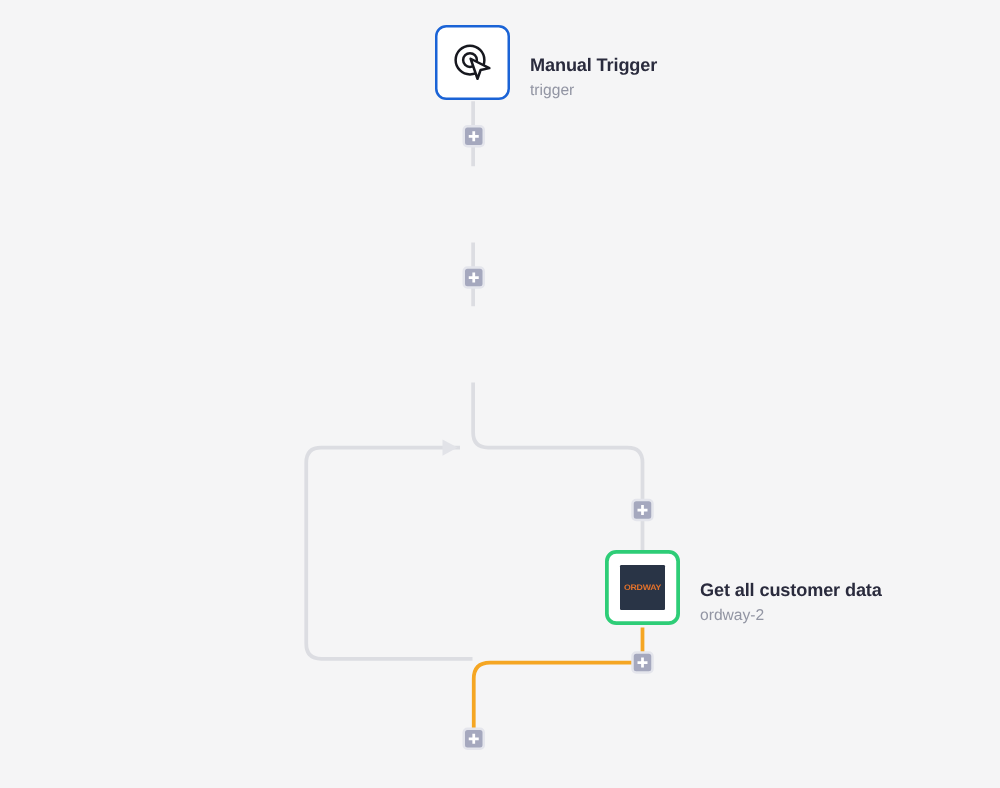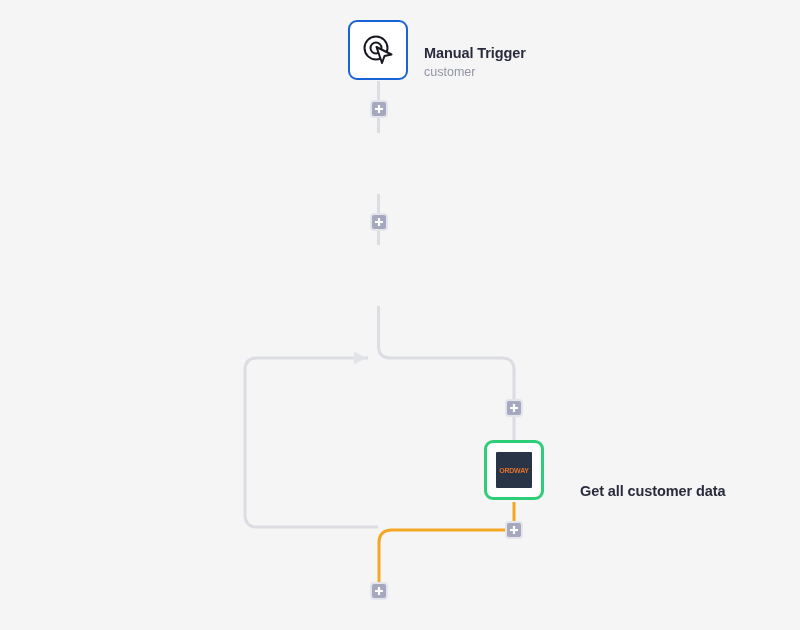--- a/index.html
+++ b/index.html
@@ -130,34 +130,35 @@
   <div class="node" style="left:348px; top:20px;">
     <div class="node-box trigger">
       <svg width="34" height="34" viewBox="0 0 34 34">
         <circle cx="15" cy="15" r="11.5" fill="none" stroke="#17181f" stroke-width="2"></circle>
         <circle cx="15" cy="15" r="5.5" fill="none" stroke="#17181f" stroke-width="2"></circle>
         <path d="M 15.5 14 L 30.5 21.5 L 23.5 23 L 21 30 Z" fill="#ffffff" stroke="#17181f" stroke-width="2" stroke-linejoin="round"></path>
       </svg>
     </div>
     <div class="node-labels">
       <div class="node-title">Manual Trigger</div>
-      <div class="node-subtitle">customer</div>
+      <div class="node-subtitle">trigger</div>
     </div>
   </div>
 
 
 
-  <div class="node" style="left:484px; top:440px;gap:20px;">
+  <div class="node" style="left:484px; top:440px;">
     <div class="node-box selected">
       <div class="ordway-logo">
         <span>ORDWAY</span>
       </div>
     </div>
     <div class="node-labels">
       <div class="node-title">Get all customer data</div>
+      <div class="node-subtitle">ordway-2</div>
     </div>
   </div>
 
   <div class="plus-btn" style="left:370px; top:100px;">
     <svg width="10" height="10" viewBox="0 0 10 10">
       <path d="M5 1 V9 M1 5 H9" stroke="#ffffff" stroke-width="2.2" stroke-linecap="butt"></path>
     </svg>
   </div>
 
   <div class="plus-btn" style="left:370px; top:213px;">

